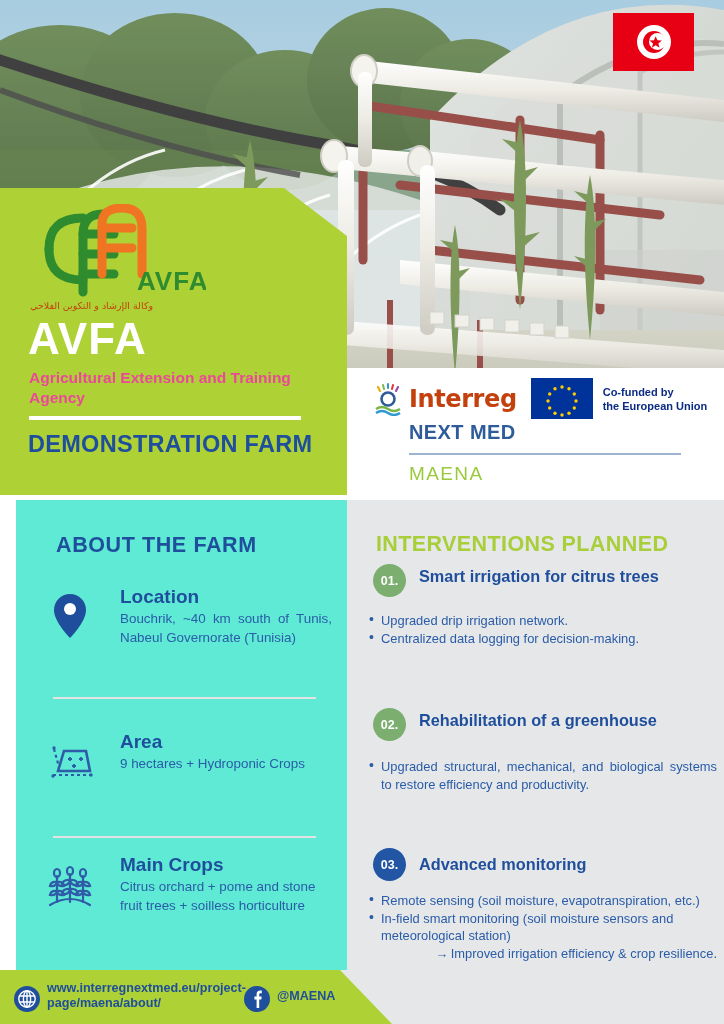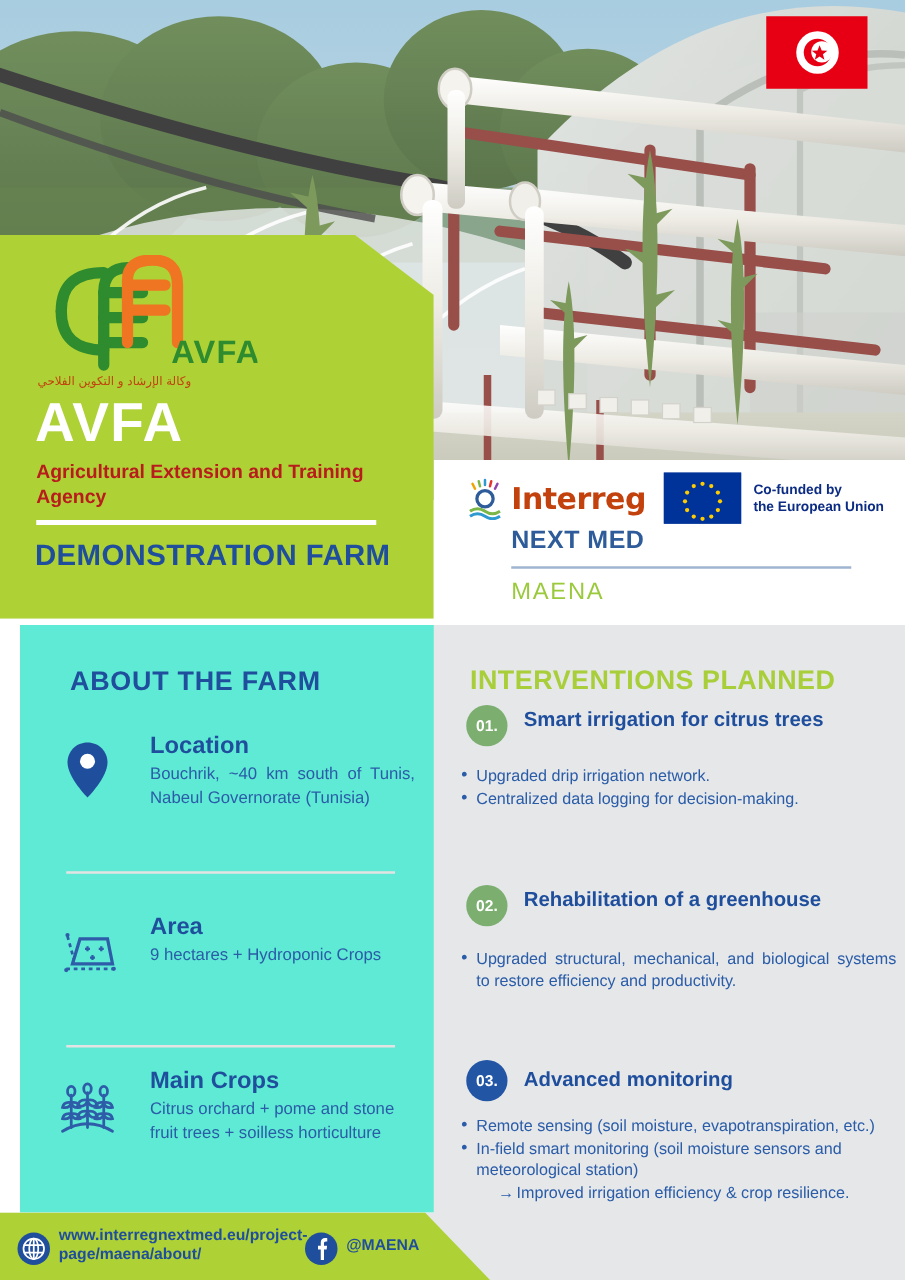--- a/index.html
+++ b/index.html
@@ -36,21 +36,21 @@
   
   .green-banner { position:absolute; left:0; top:188px; width:347px; height:307px; }
   .green-banner .shape { position:absolute; inset:0; }
 
   .avfa-logo { position:absolute; left:36px; top:16px; width:170px; height:95px; }
   .avfa-arabic { position:absolute; left:30px; top:112px; width:280px;
                  font-size:9.5px; color:#C1440E; letter-spacing:.2px; direction:rtl;
                  text-align:left; font-family:"DejaVu Sans", sans-serif; }
   .avfa-title { position:absolute; left:28px; top:127px; color:#ffffff;
                 font-size:44px; font-weight:700; letter-spacing:1.2px; line-height:48px; }
-  .avfa-sub { position:absolute; left:29px; top:180px; width:290px; color:#b91c1c;
+  .avfa-sub { position:absolute; left:29px; top:180px; width:290px; color:#ec4899;
               font-size:15.5px; font-weight:600; line-height:20px; }
   .banner-rule { position:absolute; left:29px; top:228px; width:272px; height:4px;
                  background:#ffffff; }
   .demo-title { position:absolute; left:28px; top:242px; width:300px; color:#1F4E9C;
                 font-size:23.5px; font-weight:700; line-height:29px; letter-spacing:.3px; }
 
   
   .interreg-block { position:absolute; left:375px; top:378px; width:340px; height:120px; }
   .ir-row { position:absolute; left:0; top:0; display:flex; align-items:center; }
   .ir-emblem { width:26px; height:34px; margin-right:8px; }
@@ -428,21 +428,21 @@
     </div>
 
     <div class="iv" style="top:348px;">
       <span class="badge" style="background:#2255A4;">03.</span>
       <div class="ivhead" style="top:6px;">Advanced monitoring</div>
       <div class="ivbody" style="top:44px;">
         <ul>
           <li>Remote sensing (soil moisture, evapotranspiration, etc.)</li>
           <li style="text-align:left;">In-field smart monitoring (soil moisture sensors and meteorological station)</li>
         </ul>
-        <div class="arrow" style="text-align:center;">
+        <div class="arrow" style="text-align:right;">
           <span class="ar">→</span><span>Improved irrigation efficiency &amp; crop resilience.</span>
         </div>
       </div>
     </div>
   </div>
 
   <div class="footer">
     <svg class="fbg" viewBox="0 0 724 54" width="724" height="54" preserveAspectRatio="none" aria-hidden="true">
       <rect x="0" y="0" width="724" height="54" fill="#E5E7E9"></rect>
       <path d="M0 0 L340 0 L392 54 L0 54 Z" fill="#AED136"></path>

